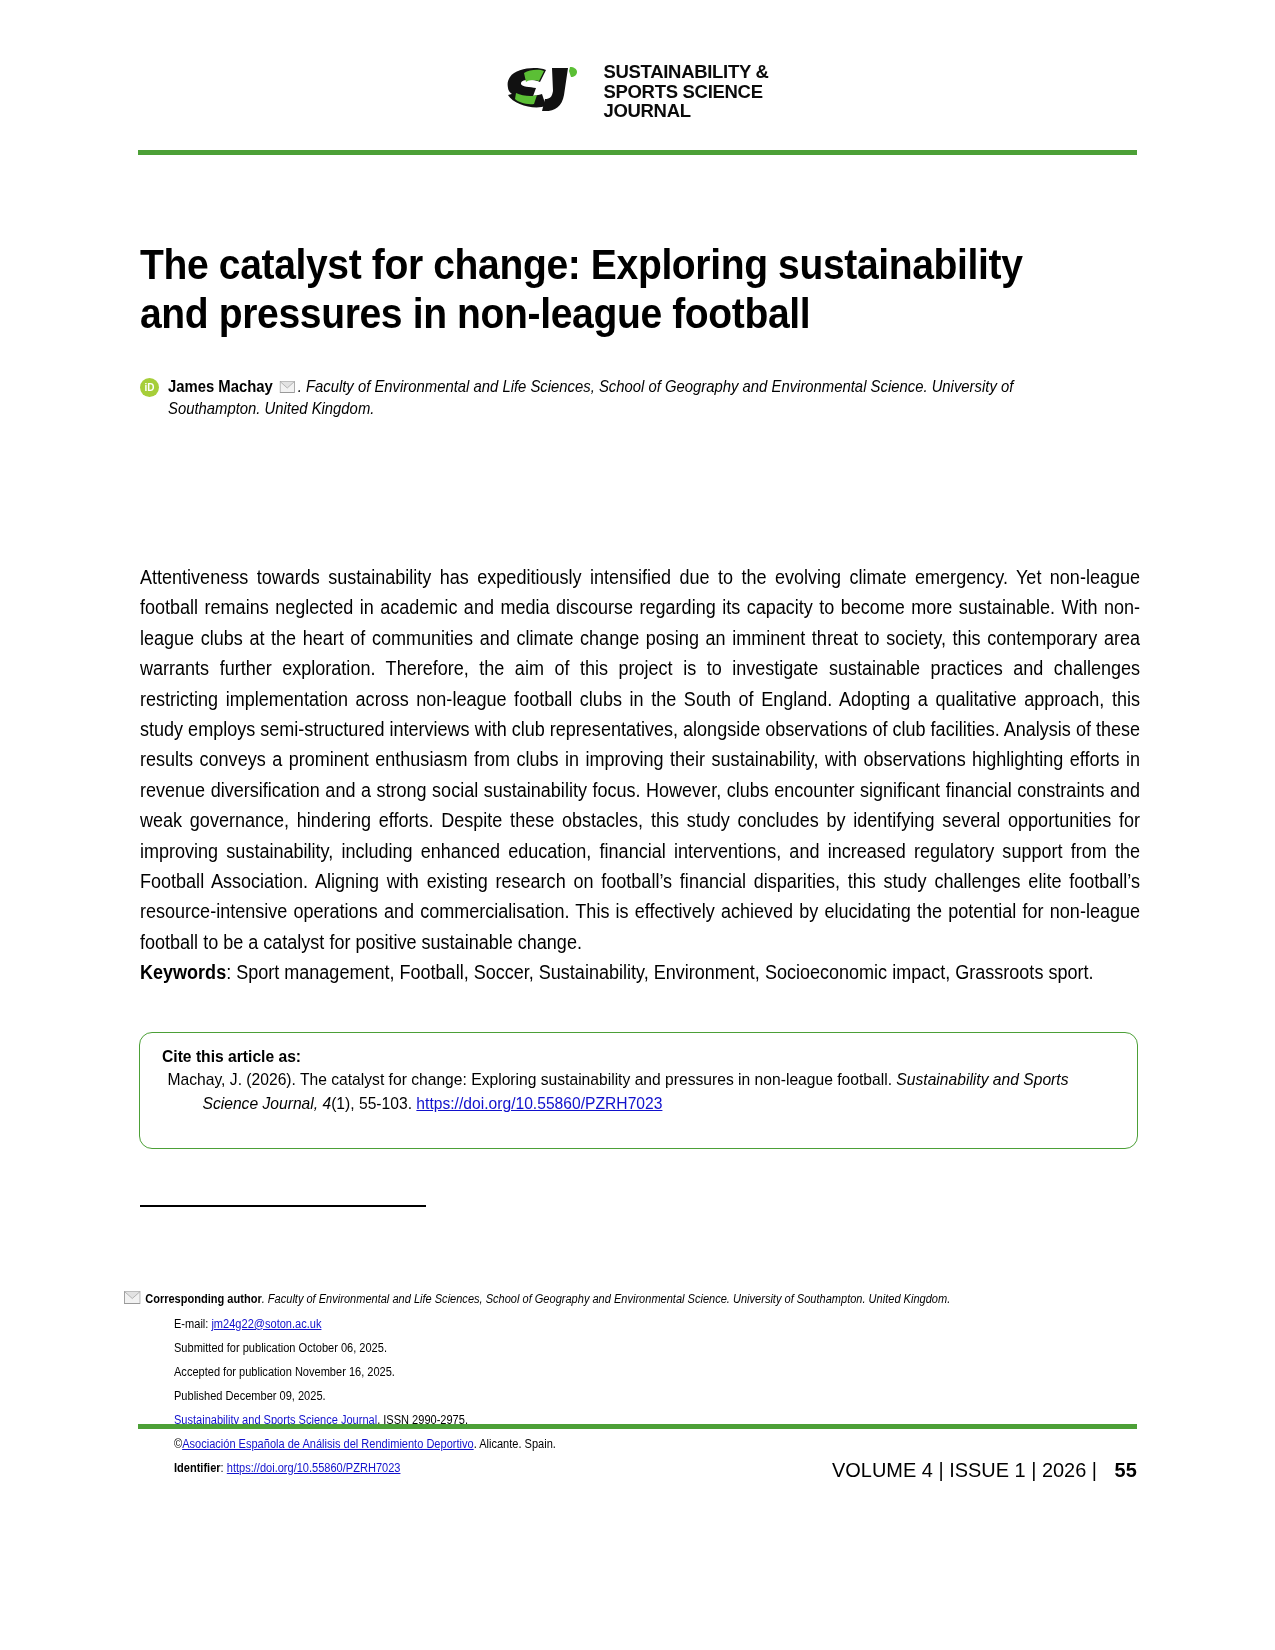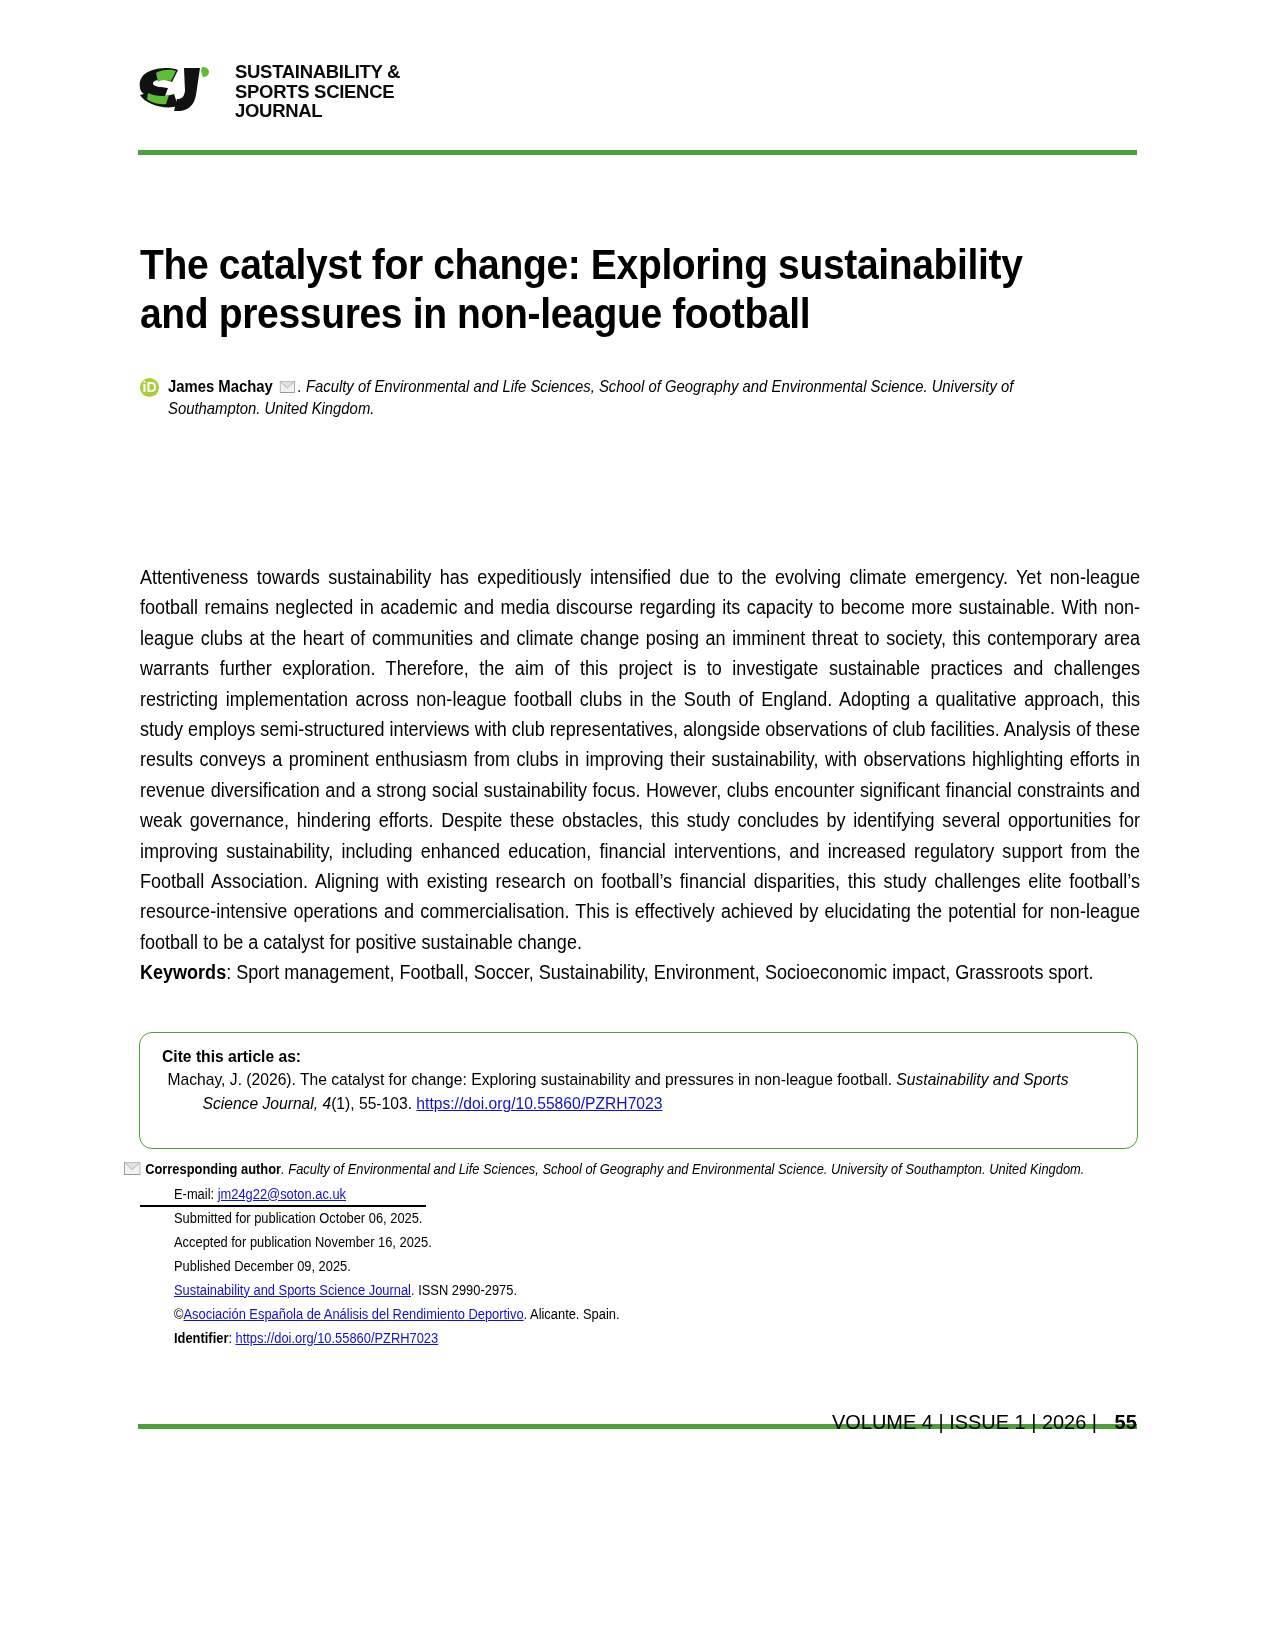--- a/index.html
+++ b/index.html
@@ -26,22 +26,23 @@
   }
 
   
   .masthead {
     position: absolute;
     left: 138px;
     top: 62px;
     width: 999px;
     height: 90px;
     display: flex;
-    align-items: flex-start;
+    align-items: center;
     justify-content: space-between;
+    flex-direction: column;
   }
   .brand {
     display: flex;
     align-items: center;
     gap: 13px;
   }
   .logo-mark {
     width: 84px;
     height: 52px;
     position: relative;
@@ -104,21 +105,21 @@
     align-items: flex-start;
     gap: 9px;
   }
   .orcid-icon {
     flex: none;
     width: 19px;
     height: 19px;
     border-radius: 50%;
     background: #a6ce39;
     color: #ffffff;
-    font-size: 14px;
+    font-size: 10px;
     font-weight: bold;
     line-height: 19px;
     text-align: center;
     margin-top: 3px;
     font-family: "Liberation Sans", sans-serif;
   }
   .author-text {
     font-size: 16.5px;
     line-height: 22px;
     transform: scaleX(0.9);
@@ -216,23 +217,23 @@
     position: absolute;
     left: 140px;
     top: 1205px;
     width: 286px;
     height: 2.4px;
     background: #000;
   }
   .footnote {
     position: absolute;
     left: 124px;
-    top: 1158px;
+    top: 1288px;
     width: 1014px;
-    font-size: 14px;
+    font-size: 12px;
     line-height: 22.6px;
   }
   .footnote .fn-main {
     transform: scaleX(0.92);
     transform-origin: left top;
     width: 108%;
     display: block;
   }
   .fn-env {
     display: inline-block;
@@ -259,21 +260,21 @@
     position: absolute;
     left: 138px;
     top: 1424px;
     width: 999px;
     height: 5px;
     background: #4ca037;
   }
   .footer {
     position: absolute;
     right: 138px;
-    top: 1408px;
+    top: 1456px;
     font-size: 21px;
     line-height: 28px;
     text-align: right;
     white-space: nowrap;
   }
   .footer .pagenum { font-weight: bold; margin-left: 10px; }
   .footer span { display:inline-block; transform: scaleX(0.95); }
 </style>
 </head>
 <body>

